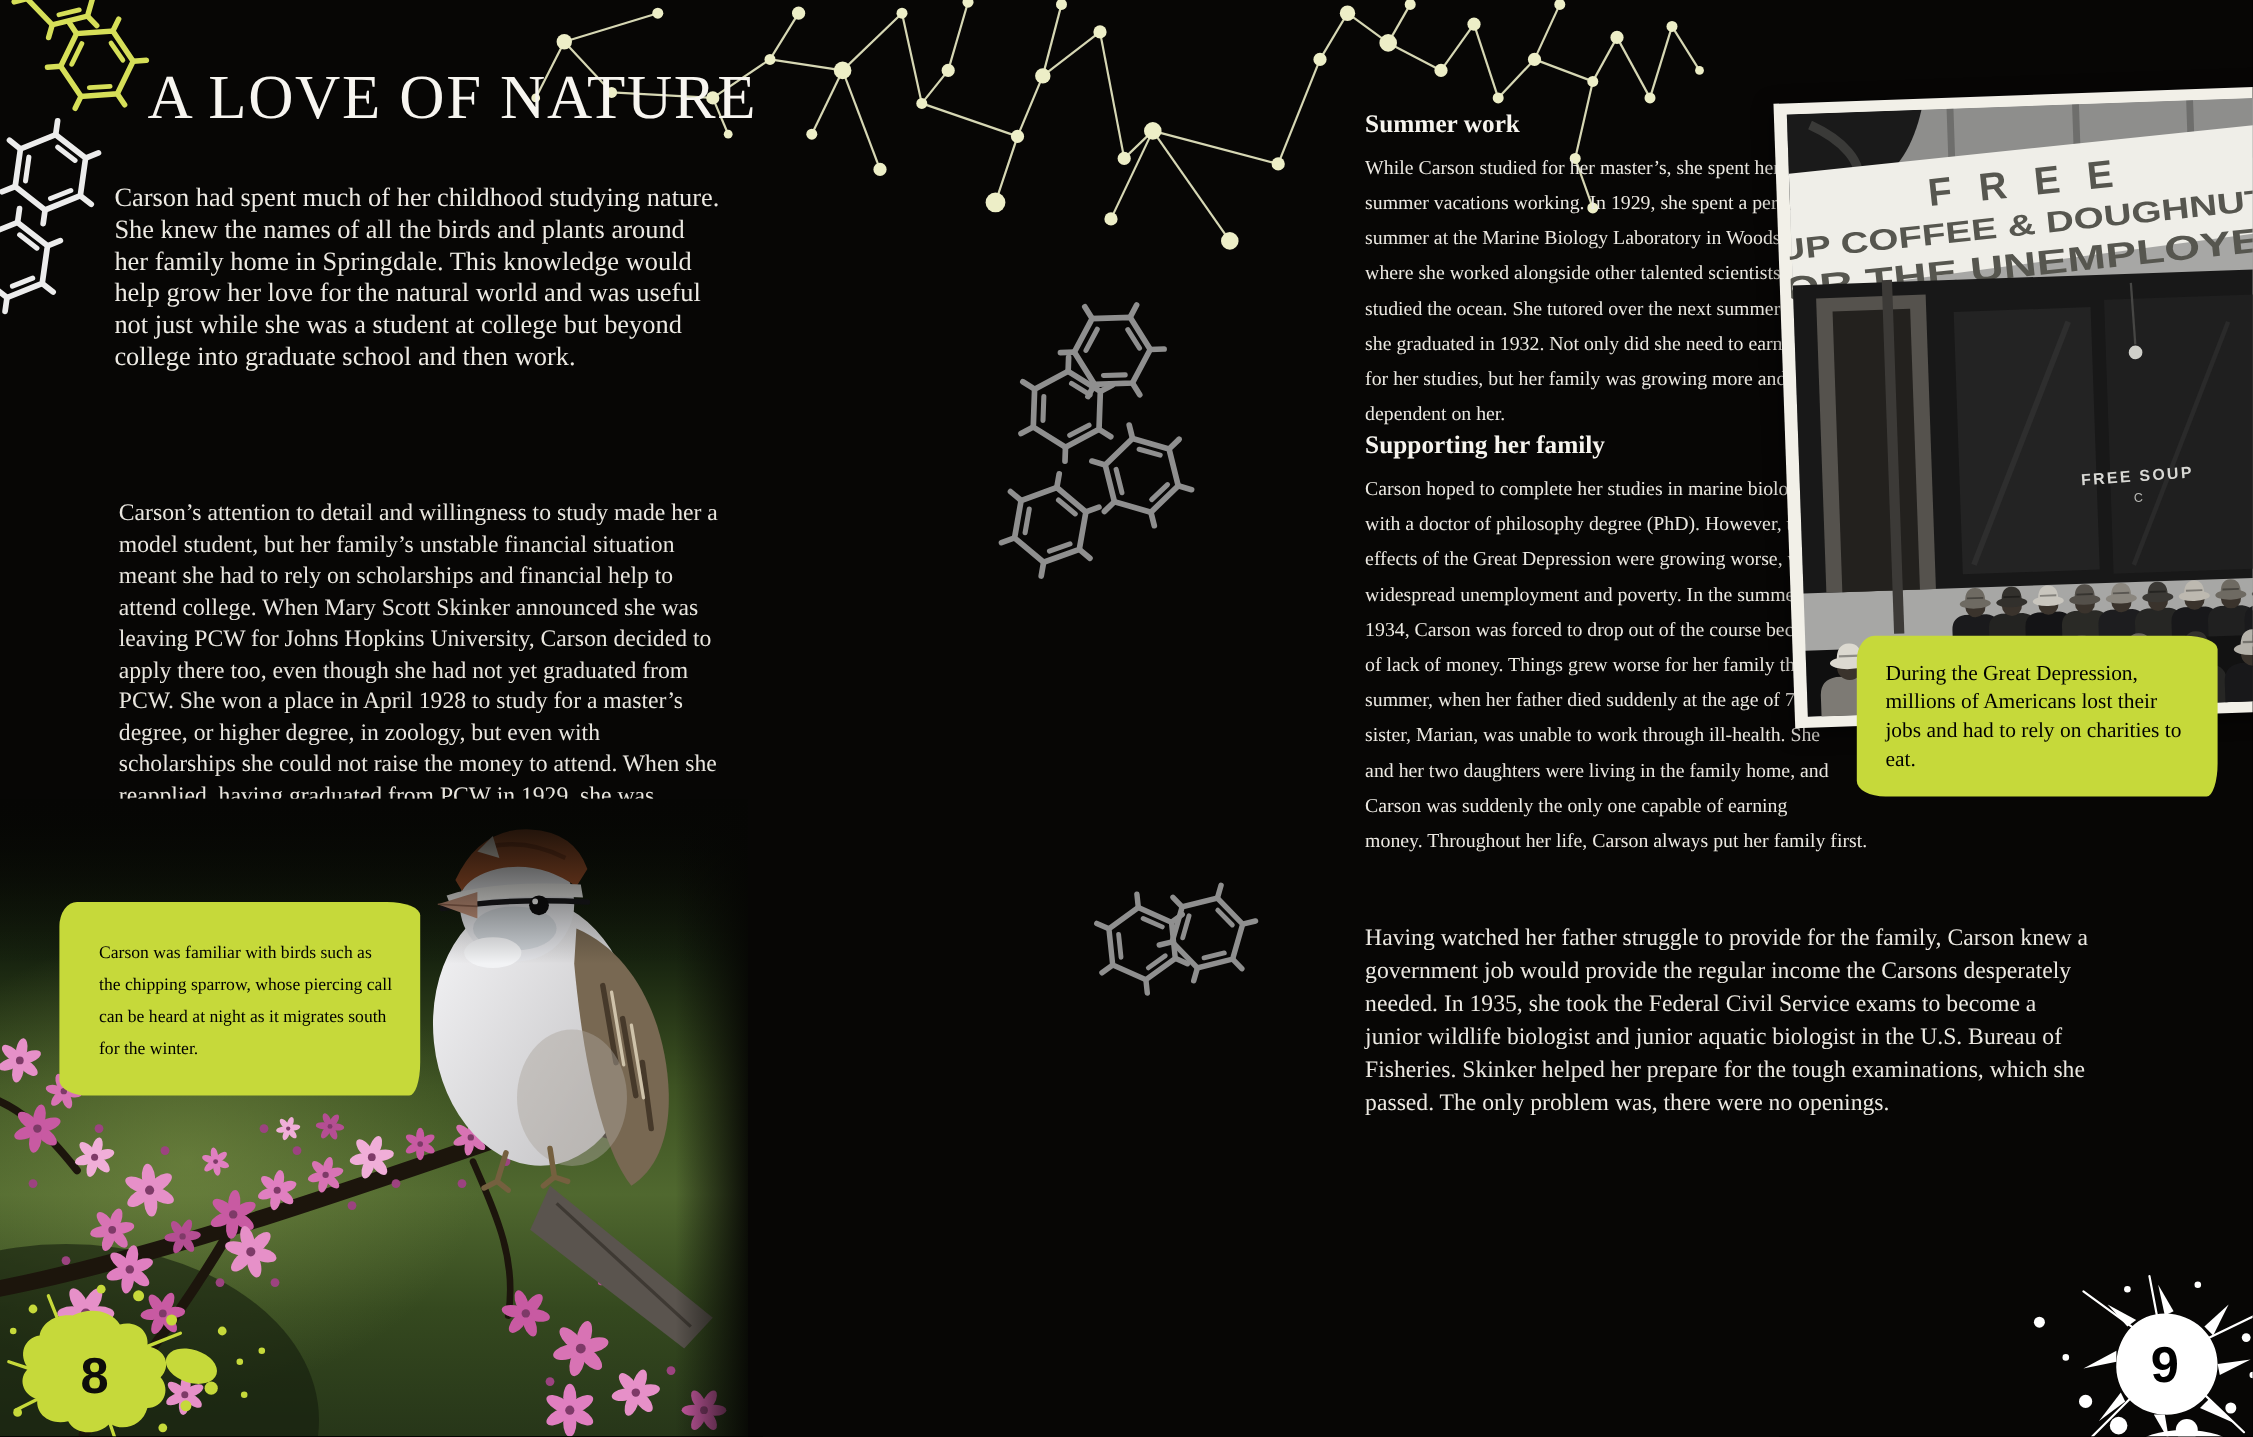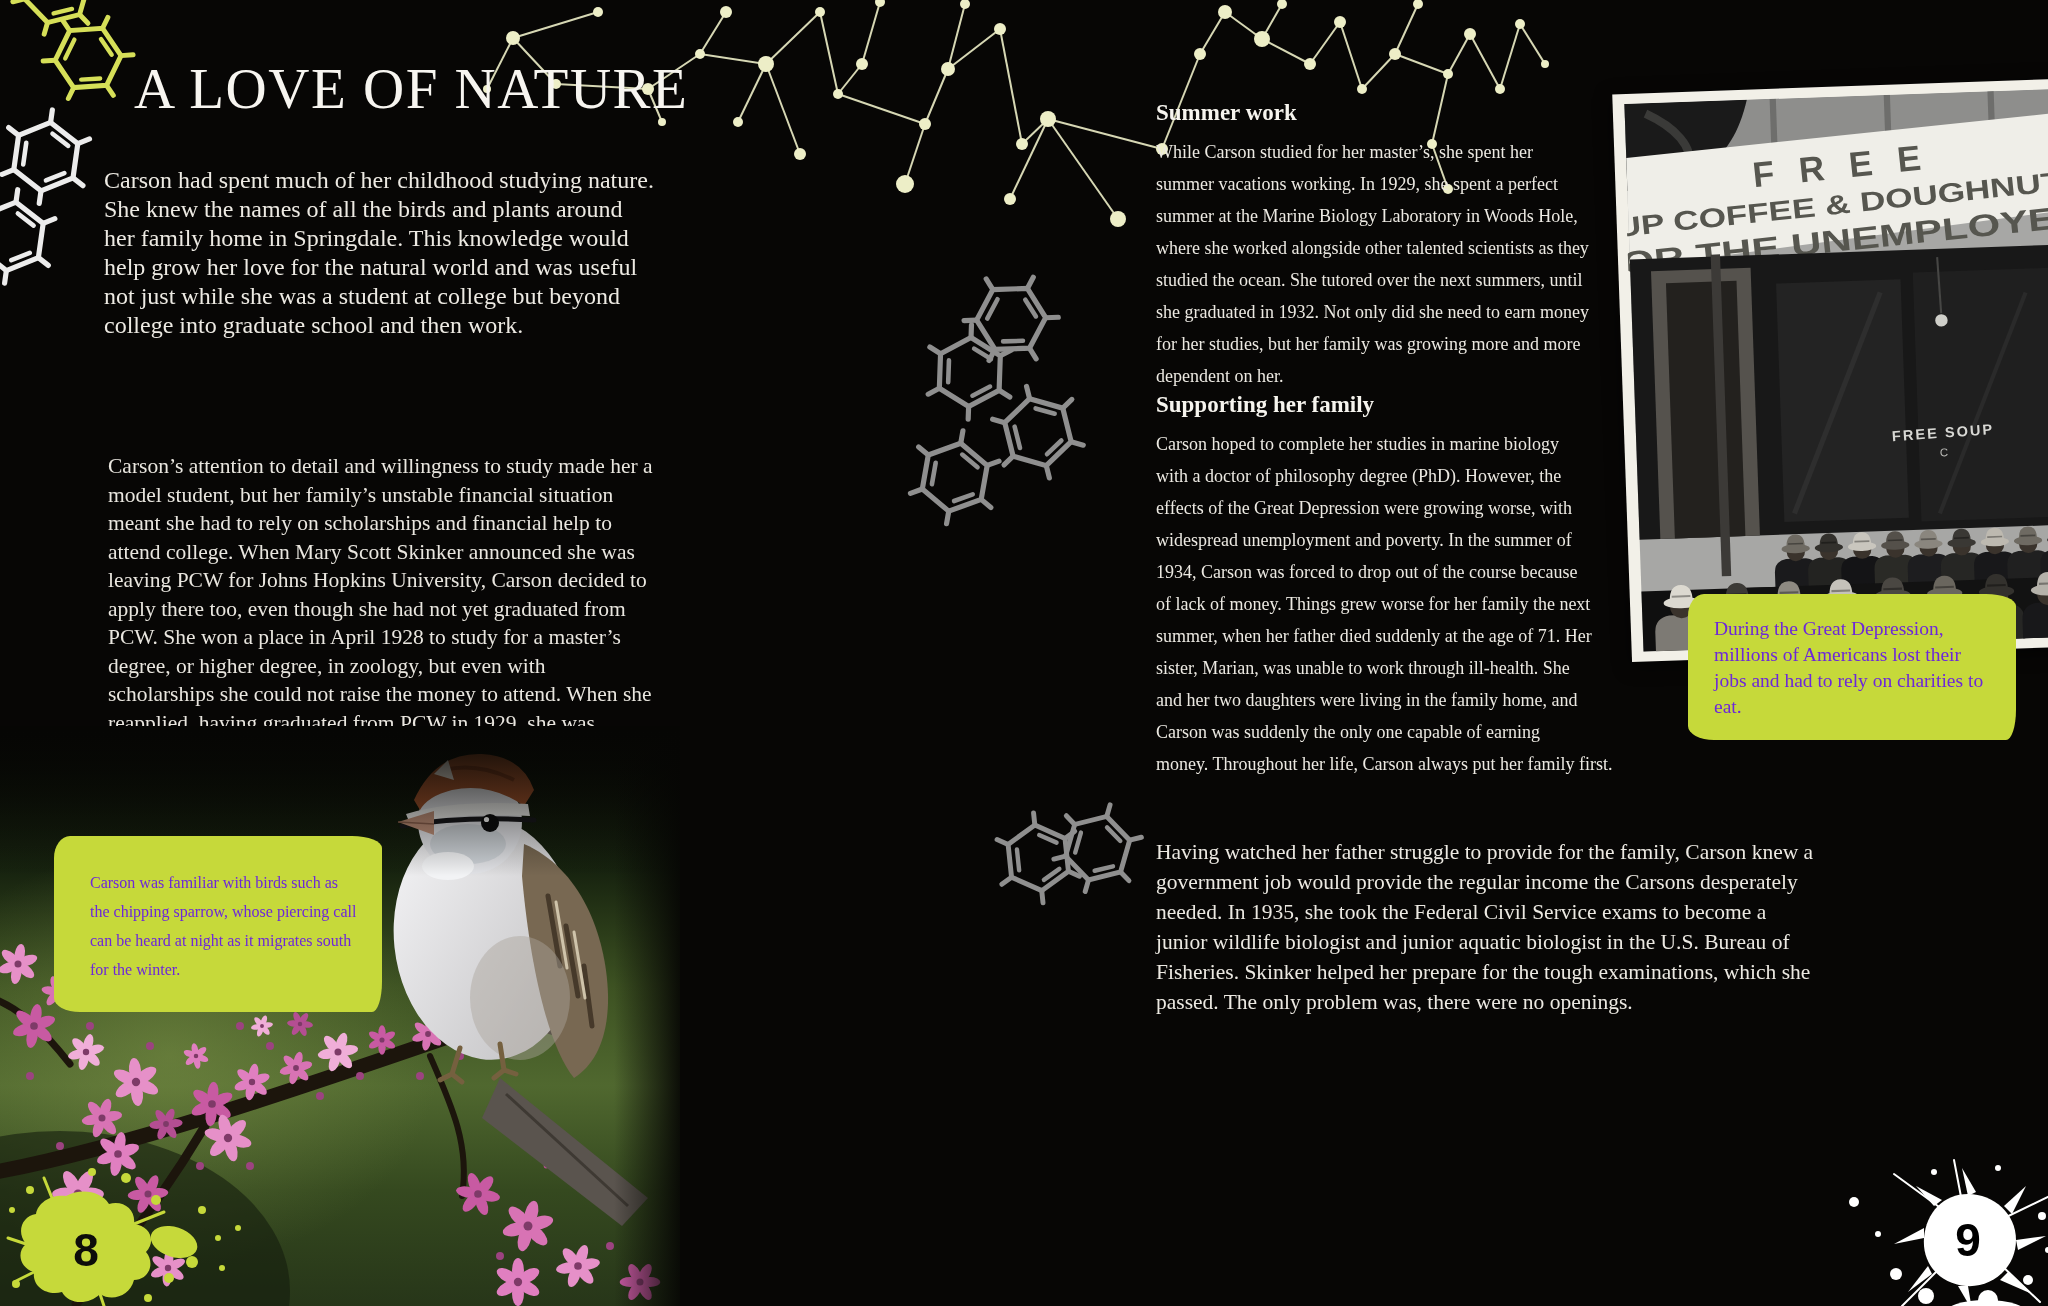--- a/index.html
+++ b/index.html
@@ -6,33 +6,33 @@
   .page{position:relative;width:2048px;height:1306px;overflow:hidden;background:#070605;
         font-family:"Liberation Serif",serif;}
   
   .title{position:absolute;left:134px;top:56px;margin:0;font-size:57px;font-weight:400;
          letter-spacing:1.5px;color:#f7f5f0;white-space:nowrap;}
   .intro{position:absolute;left:104px;top:166px;width:552px;margin:0;font-size:24px;
          line-height:29px;color:#edeae3;}
   .para2{position:absolute;left:108px;top:452px;width:548px;margin:0;font-size:21.5px;
          line-height:28.5px;color:#e9e6df;}
   
-  .rcol{position:absolute;left:1156px;top:100px;width:664px;color:#ece9e2;}
+  .rcol{position:absolute;left:1241px;top:100px;width:664px;color:#ece9e2;}
   .rcol .spacer{float:right;width:228px;height:636px;}
   .rcol h3{margin:0 0 10px 0;font-size:23px;font-weight:700;color:#f6f4ee;}
   .rcol h3.h2{}
   .rcol p{margin:0;font-size:18px;line-height:32px;}
   .rcol p.p3{margin-top:57px;line-height:30px;font-size:21.5px;}
   
   .bird-photo{position:absolute;left:0;top:726px;width:680px;height:580px;}
   .dep-photo{position:absolute;left:1622px;top:86px;width:452px;height:548px;background:#f2f0e8;
              padding:10px;transform:rotate(-2deg);box-shadow:0 4px 18px rgba(0,0,0,.6);}
   
-  .caption{position:absolute;background:#c6d93a;color:#6d28d9;
-           border-radius:16px 30px 10px 26px / 22px 12px 30px 14px;margin-top:16px;}
+  .caption{position:absolute;background:#c6d93a;color:#000000;
+           border-radius:16px 30px 10px 26px / 22px 12px 30px 14px;}
   .caption:before{content:"";position:absolute;left:10px;right:-8px;top:-7px;bottom:8px;
                   background:#c6d93a;transform:rotate(1.4deg);
                   border-radius:30px 14px 26px 10px / 12px 26px 14px 28px;z-index:-1;}
   .caption:after{content:"";position:absolute;left:-7px;right:14px;top:10px;bottom:-7px;
                  background:#c6d93a;transform:rotate(-1.2deg);
                  border-radius:12px 26px 14px 30px / 26px 10px 28px 12px;z-index:-1;}
   .bird-cap{left:54px;top:820px;width:268px;padding:32px 24px 28px 36px;
             font-size:16px;line-height:29px;}
   .dep-cap{left:1688px;top:578px;width:280px;padding:22px 22px 20px 26px;
            font-size:19.5px;line-height:26px;}

